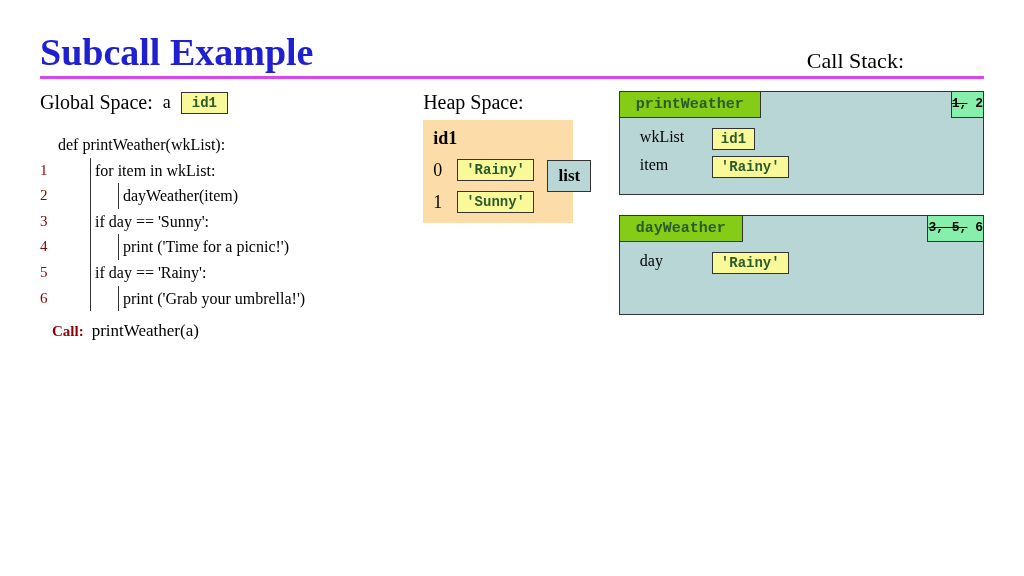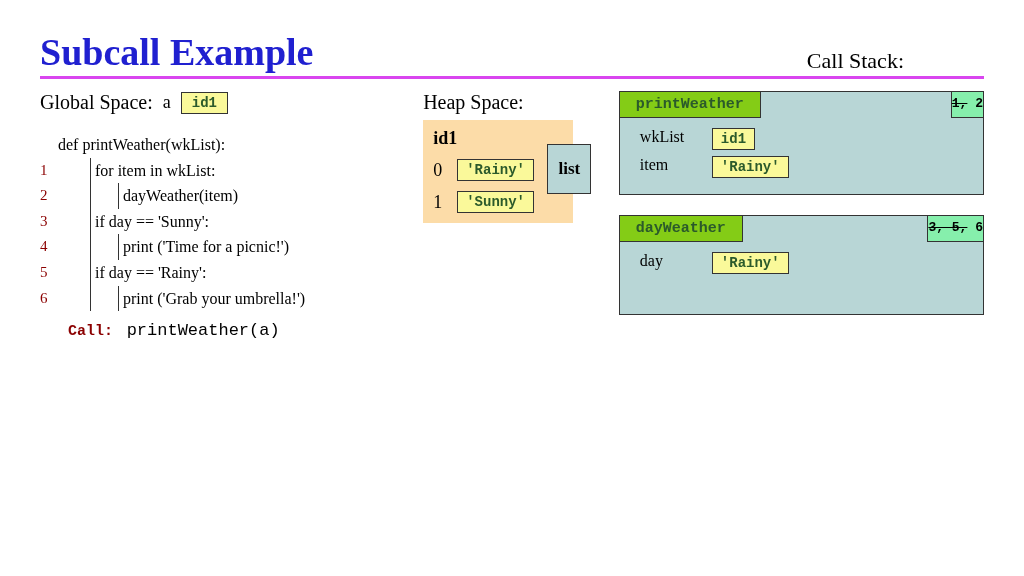--- a/index.html
+++ b/index.html
@@ -83,24 +83,24 @@
   .heap-obj {
     background: #fcdca8;
     width: 150px;
     padding: 8px 10px 10px 10px;
     position: relative;
   }
   .heap-id { font-weight: bold; font-size: 18px; margin-bottom: 4px; }
   .type-box {
     position: absolute;
     right: -18px;
-    top: 24px;
+    top: 40px;
     background: #b8d6d6;
     border: 1px solid #333;
-    padding: 14px 10px;
+    padding: 5px 10px;
     font-weight: bold;
     font-size: 17px;
   }
   .heap-row {
     display: flex;
     align-items: center;
     gap: 10px;
     margin-top: 10px;
   }
   .idx { font-size: 18px; width: 14px; }
@@ -210,21 +210,21 @@
           <span class="guide">if day == 'Rainy':</span>
         </div>
         <div class="code-line">
           <span class="ln">6</span>
           <span class="ind i1"></span>
           <span class="guide" style="display: inline-block; width: 24px;">&nbsp;</span>
           <span class="guide">print ('Grab your umbrella!')</span>
         </div>
       </div>
 
-    <div class="code" style="margin-top:6px; margin-left:28px;font-family:Liberation Mono, monospace;">
+    <div class="code" style="margin-top:6px; margin-left:12px;">
       <span class="call-label">Call:</span>
       <span style="font-size:17px; margin-left:4px;">printWeather(a)</span>
     </div>
   </div>
 
   <div class="mid">
     <div class="heap-label">Heap Space:</div>
     <div class="heap-obj">
       <div class="heap-id">id1</div>
       <div class="type-box">list</div>

